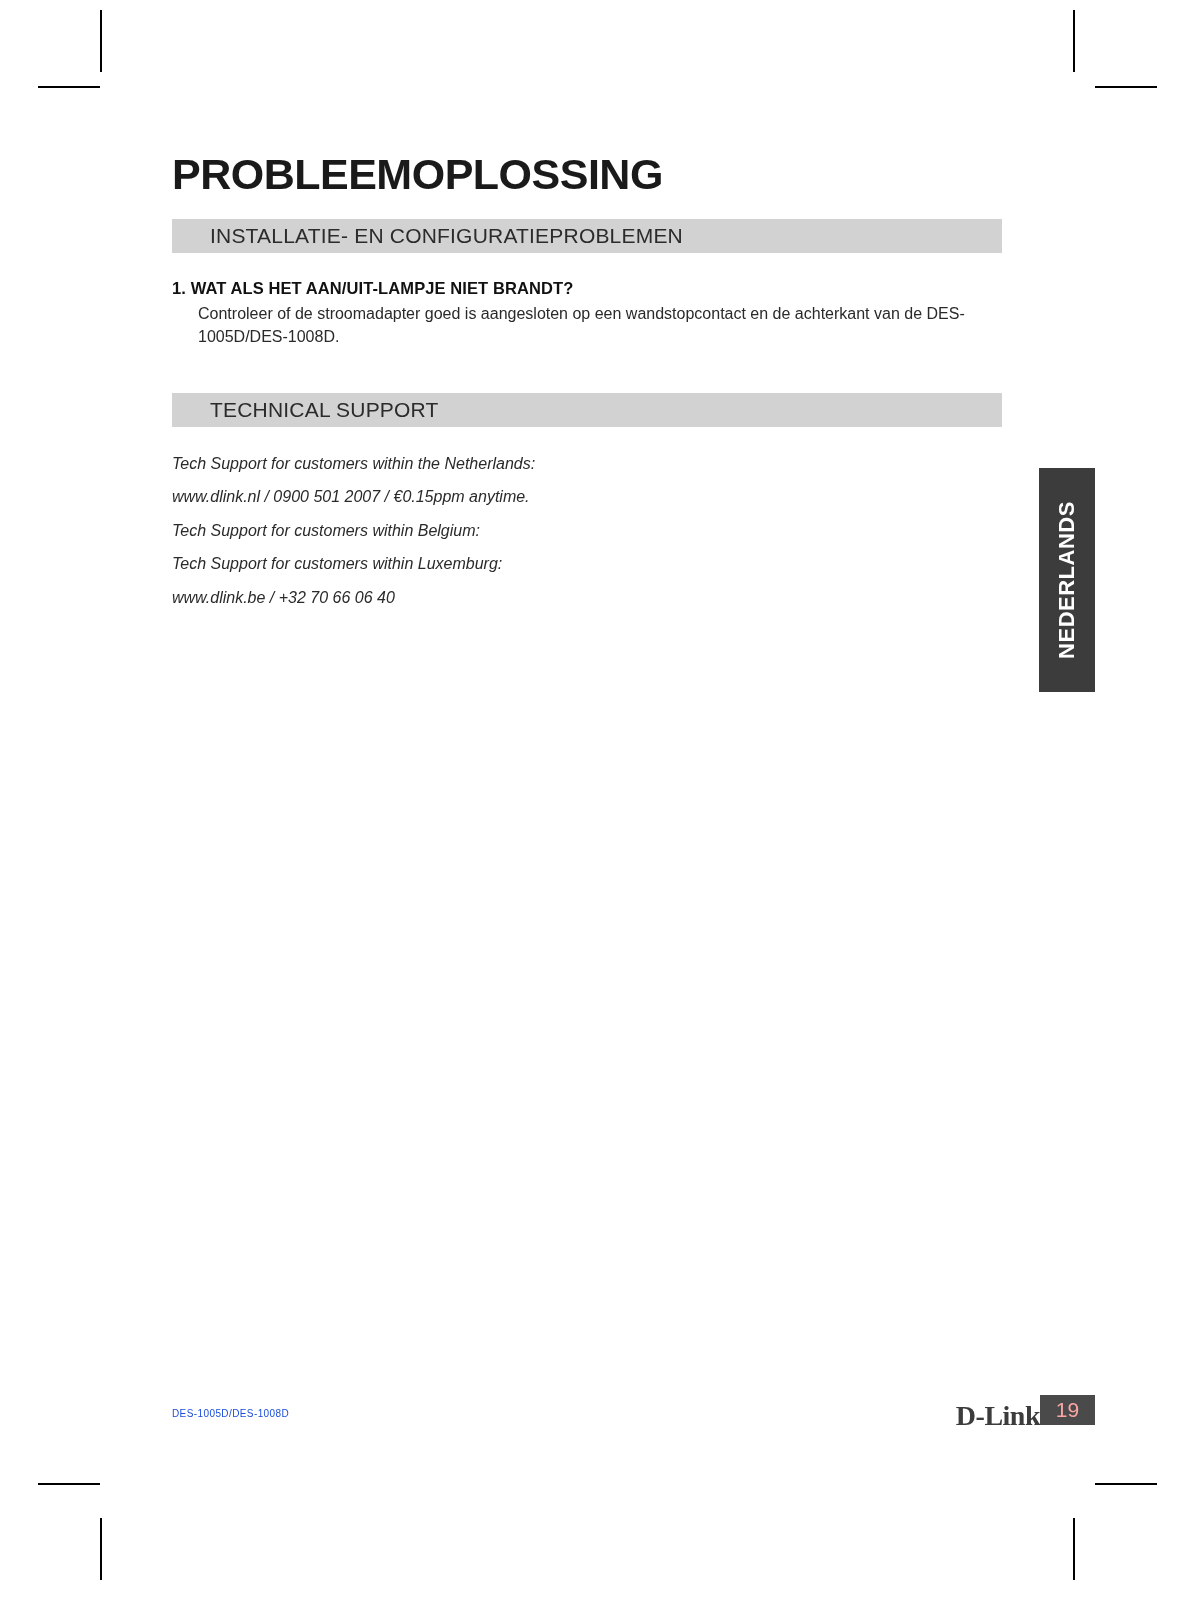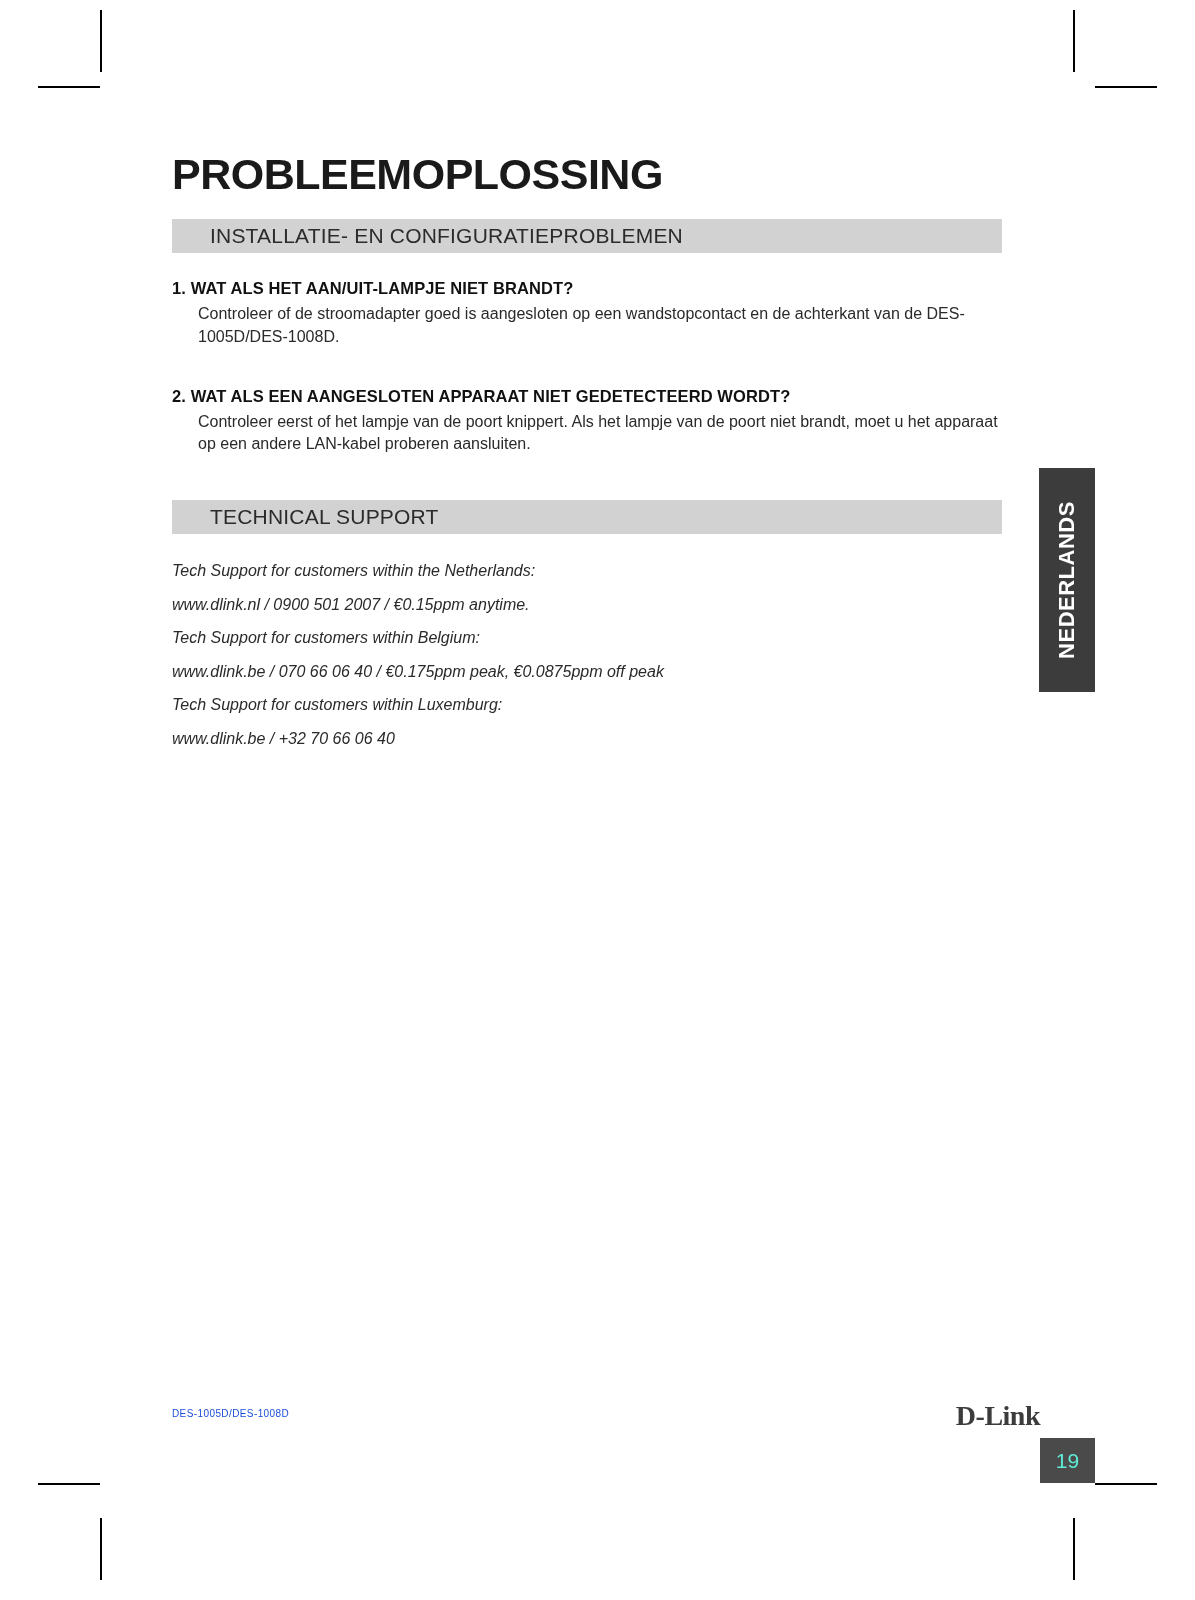--- a/index.html
+++ b/index.html
@@ -126,28 +126,27 @@
     font-weight: bold;
     font-size: 28px;
     color: #3c3c3c;
     letter-spacing: -0.5px;
   }
   .footer-page {
     position: absolute;
     right: 100px;
     top: 1395px;
     width: 55px;
-    height: 45px;
+    height: 30px;
     background: #4a4a4a;
-    color: #5eead4;
+    color: #fca5a5;
     display: flex;
     align-items: center;
     justify-content: center;
     font-size: 21px;
-    margin-top: 43px;
   }
 </style>
 </head>
 <body>
 
 <div class="crop crop-v" style="left:100px; top:10px;"></div>
 <div class="crop crop-h" style="left:38px; top:86px;"></div>
 <div class="crop crop-v" style="left:1073px; top:10px;"></div>
 <div class="crop crop-h" style="left:1095px; top:86px;"></div>
 <div class="crop crop-v" style="left:100px; top:1518px;"></div>
@@ -161,34 +160,29 @@
 
   <div class="section-bar">
     <span>INSTALLATIE- EN CONFIGURATIEPROBLEMEN</span>
   </div>
 
   <div class="faq">
     <p class="faq-q">1. WAT ALS HET AAN/UIT-LAMPJE NIET BRANDT?</p>
     <p class="faq-a">Controleer of de stroomadapter goed is aangesloten op een wandstopcontact en de achterkant van de DES-1005D/DES-1008D.</p>
   </div>
 
-  <div class="faq">
-    <p class="faq-q">2.  WAT ALS EEN AANGESLOTEN APPARAAT NIET GEDETECTEERD WORDT?</p>
-    <p class="faq-a">Controleer eerst of het lampje van de poort knippert. Als het lampje van de poort niet brandt, moet u het apparaat op een andere LAN-kabel proberen aansluiten.</p>
-  </div>
 
   <div class="section-bar support-bar">
     <span>TECHNICAL SUPPORT</span>
   </div>
 
   <div class="support-lines">
     <p>Tech Support for customers within the Netherlands:</p>
     <p>www.dlink.nl / 0900 501 2007 / €0.15ppm anytime.</p>
     <p>Tech Support for customers within Belgium:</p>
-    <p>www.dlink.be / 070 66 06 40  / €0.175ppm peak, €0.0875ppm off peak</p>
     <p>Tech Support for customers within Luxemburg:</p>
     <p>www.dlink.be / +32 70 66 06 40</p>
   </div>
 
 </div>
 
 <div class="side-tab">
   <span>NEDERLANDS</span>
 </div>
 

